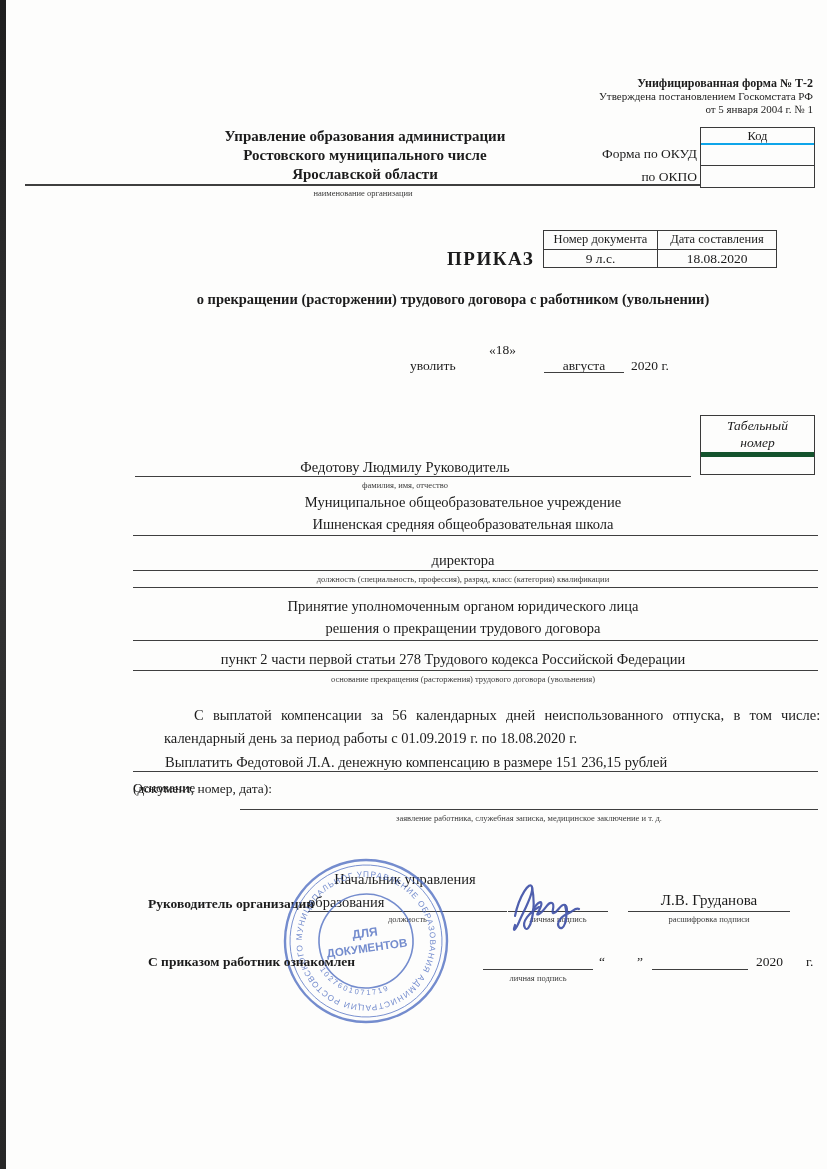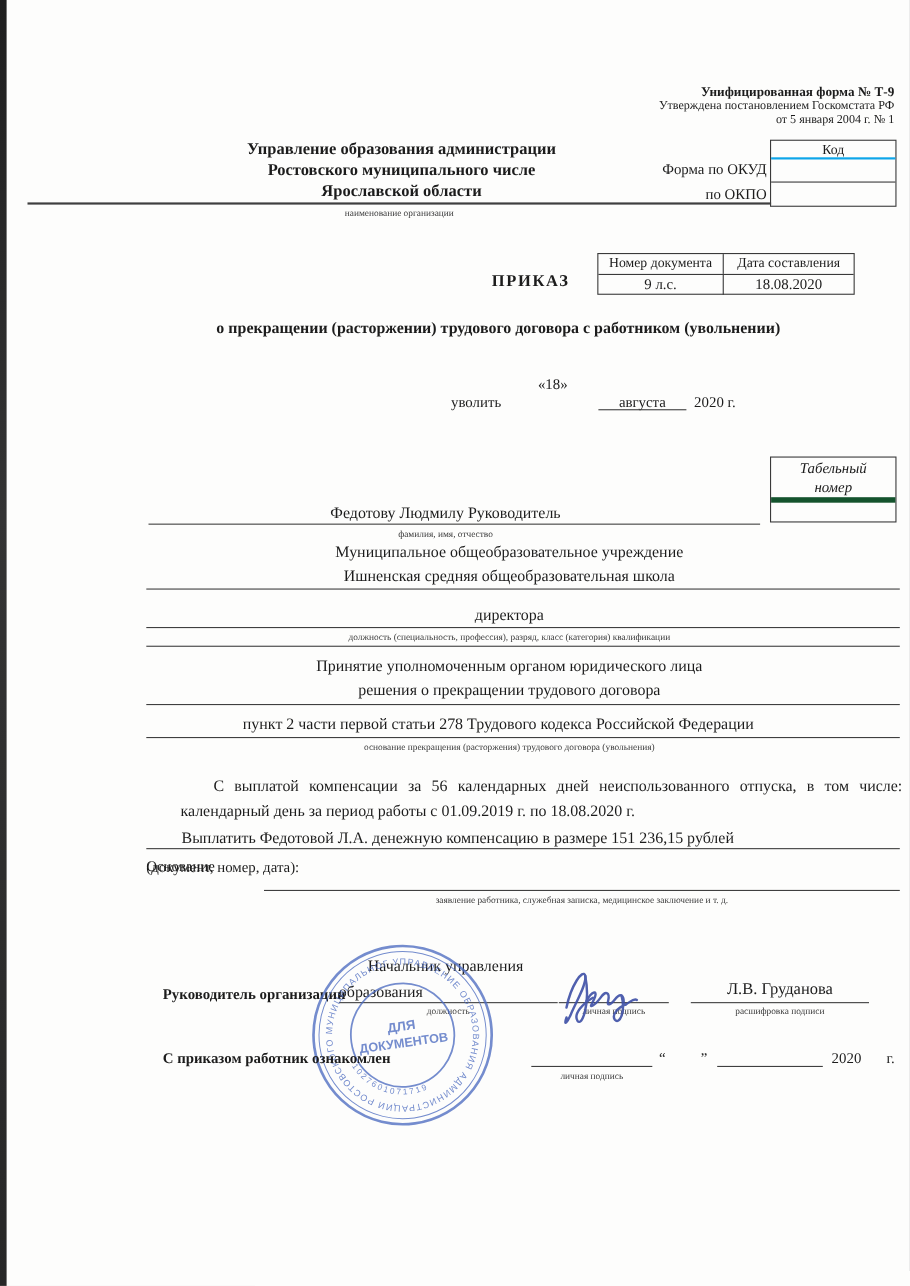--- a/index.html
+++ b/index.html
@@ -22,42 +22,42 @@
   .stamp,.sig{pointer-events:none;}
 </style>
 </head>
 <body>
 
 <div class="page">
 
   <div class="abs scan-edge"></div>
 
   <div class="abs rt" style="right:14px;top:76px;width:330px;">
-    <div class="b" style="font-size:12px;line-height:14px;">Унифицированная форма № Т-9</div>
+    <div class="b" style="font-size:12px;line-height:14px;">Унифицированная форма № Т-2</div>
     <div style="font-size:11px;line-height:12.5px;">Утверждена постановлением Госкомстата РФ</div>
     <div style="font-size:11px;line-height:12.5px;">от 5 января 2004 г. № 1</div>
   </div>
 
   <div class="abs box" style="left:700px;top:127px;width:115px;height:61px;">
     <div class="cell ctr fs12" style="height:17px;border-bottom:2px solid #0ea5e9;">Код</div>
     <div class="cell" style="height:21px;border-bottom:1px solid #3a3a3a;"></div>
     <div class="cell" style="height:20px;"></div>
   </div>
   <div class="abs rt fs13" style="right:130px;top:145px;width:160px;">Форма по ОКУД</div>
   <div class="abs rt fs13" style="right:130px;top:168px;width:160px;">по ОКПО</div>
 
   <div class="abs ctr b fs15" style="left:100px;top:127px;width:530px;">
     <div>Управление образования администрации</div>
     <div>Ростовского муниципального числе</div>
     <div>Ярославской области</div>
   </div>
   <div class="abs rule" style="left:25px;top:184px;width:676px;border-bottom-width:2px;"></div>
   <div class="abs ctr cap" style="left:238px;top:188px;width:250px;">наименование организации</div>
 
-  <div class="abs b" style="left:447px;top:248px;font-size:15px;letter-spacing:1.5px;">ПРИКАЗ</div>
+  <div class="abs b" style="left:447px;top:248px;font-size:19px;letter-spacing:1.5px;">ПРИКАЗ</div>
   <div class="abs box" style="left:543px;top:230px;width:234px;height:38px;">
     <div style="display:flex;height:18px;border-bottom:1px solid #3a3a3a;">
       <div class="cell ctr fs12" style="width:114px;border-right:1px solid #3a3a3a;">Номер документа</div>
       <div class="cell ctr fs12" style="flex:1;">Дата составления</div>
     </div>
     <div style="display:flex;height:18px;">
       <div class="cell ctr fs13" style="width:114px;border-right:1px solid #3a3a3a;">9  л.с.</div>
       <div class="cell ctr fs13" style="flex:1;">18.08.2020</div>
     </div>
   </div>

